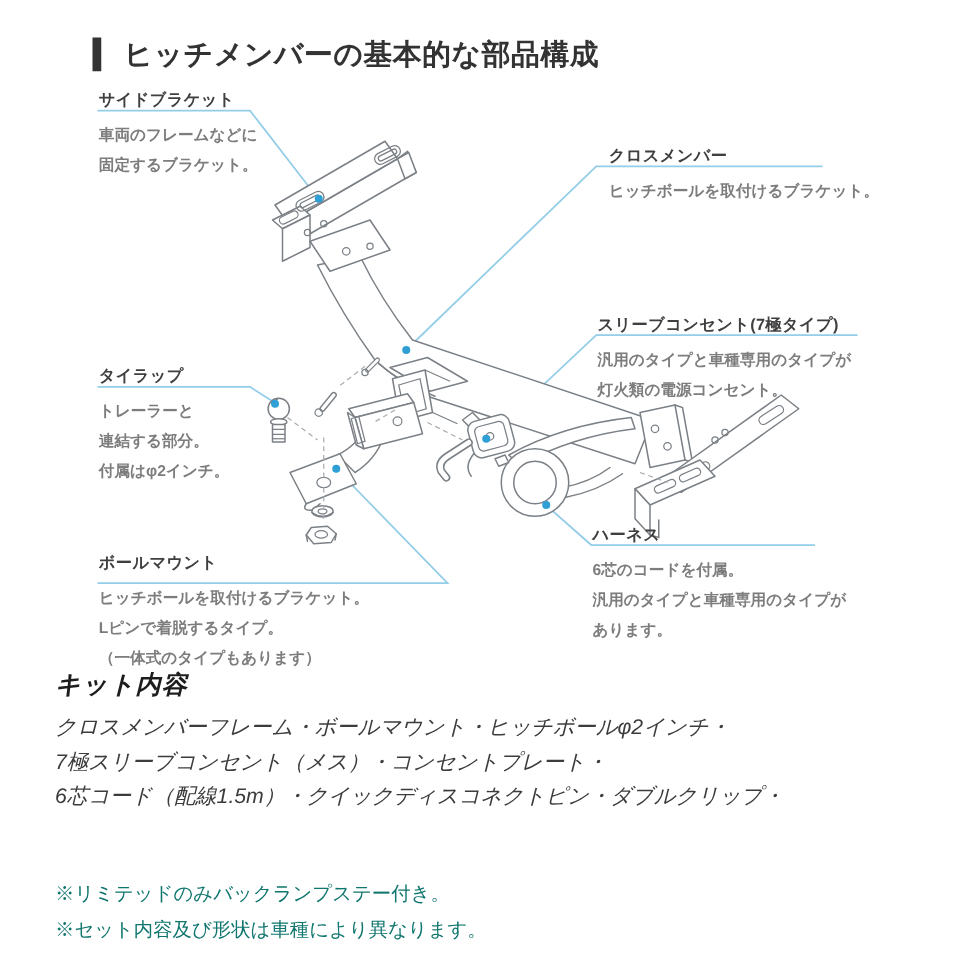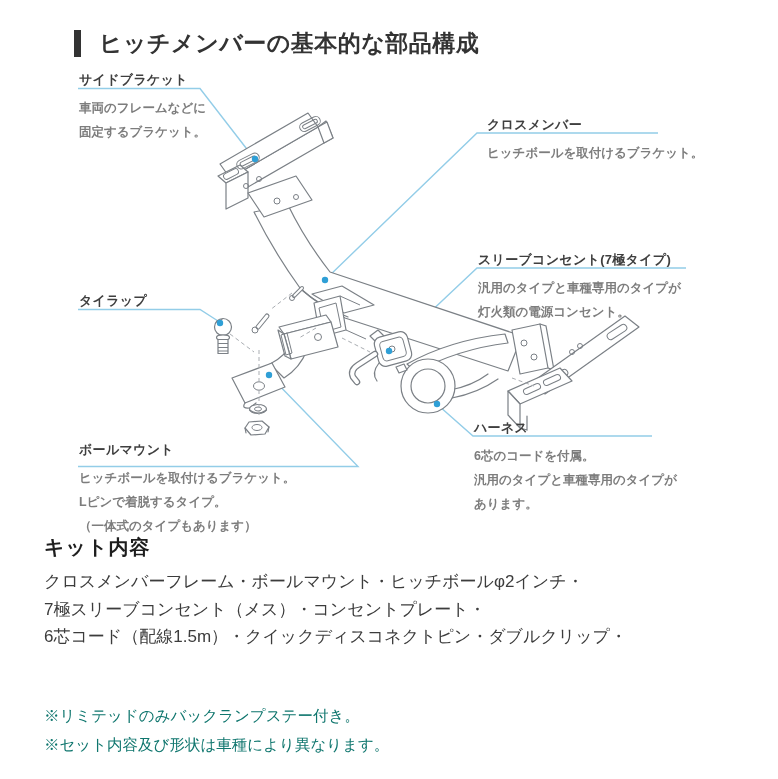--- a/index.html
+++ b/index.html
@@ -11,21 +11,21 @@
   .title-row{position:absolute;left:74px;top:28px;display:flex;align-items:center;}
   .title-bar{width:7px;height:27px;background:var(--title);margin-right:18px;}
   .page-title{font-size:23px;font-weight:bold;color:var(--title);letter-spacing:0.5px;}
   
   .diagram-svg{position:absolute;left:0;top:0;width:778px;height:530px;}
   
   .part-label{position:absolute;}
   .part-name{font-size:13px;font-weight:bold;color:var(--label);letter-spacing:0.3px;white-space:pre;}
   .part-desc{font-size:12.5px;color:var(--desc);line-height:24px;margin-top:7px;white-space:pre;font-weight:bold;}
   
-  .kit{position:absolute;left:44px;top:534px;}
+  .kit{position:absolute;left:44px;top:534px;font-style:italic;}
   .kit-heading{font-size:20px;font-weight:bold;color:#1d1d1d;letter-spacing:1px;}
   .kit-lines{margin-top:7px;}
   .kit-line{font-size:17px;color:#3c3c3c;line-height:27.5px;white-space:pre;}
   
   .notes{position:absolute;left:44px;top:702px;}
   .note-line{font-size:15.5px;color:#0f766e;line-height:28.5px;white-space:pre;}
   
   .art{stroke:var(--art);stroke-width:1.2;fill:#ffffff;stroke-linejoin:round;}
   .art-open{stroke:var(--art);stroke-width:1.2;fill:none;stroke-linecap:round;}
   .art-thin{stroke:var(--art);stroke-width:1;fill:none;}
@@ -212,20 +212,23 @@
   </div>
 
   <div class="part-label" style="left:478px;top:250.5px;">
     <div class="part-name">スリーブコンセント(7極タイプ)</div>
     <div class="part-desc">汎用のタイプと車種専用のタイプが
 灯火類の電源コンセント。</div>
   </div>
 
   <div class="part-label" style="left:79px;top:292px;">
     <div class="part-name">タイラップ</div>
+    <div class="part-desc">トレーラーと
+連結する部分。
+付属はφ2インチ。</div>
   </div>
 
   <div class="part-label" style="left:474px;top:418.5px;">
     <div class="part-name">ハーネス</div>
     <div class="part-desc">6芯のコードを付属。
 汎用のタイプと車種専用のタイプが
 あります。</div>
   </div>
 
   <div class="part-label" style="left:79px;top:441px;">

